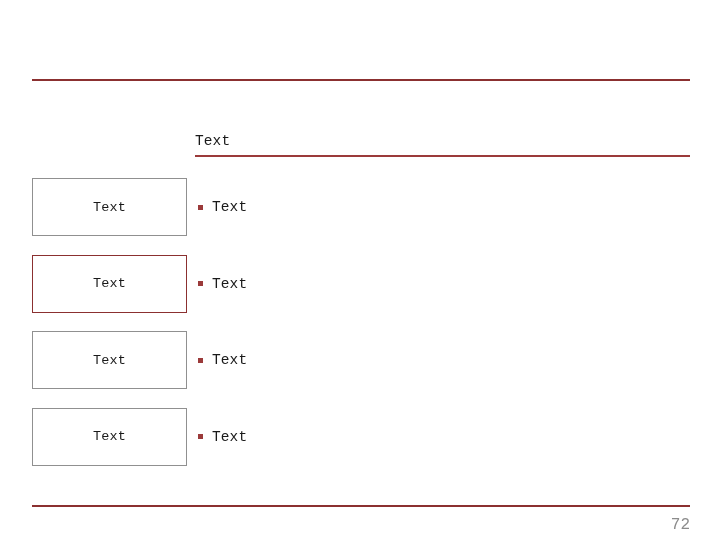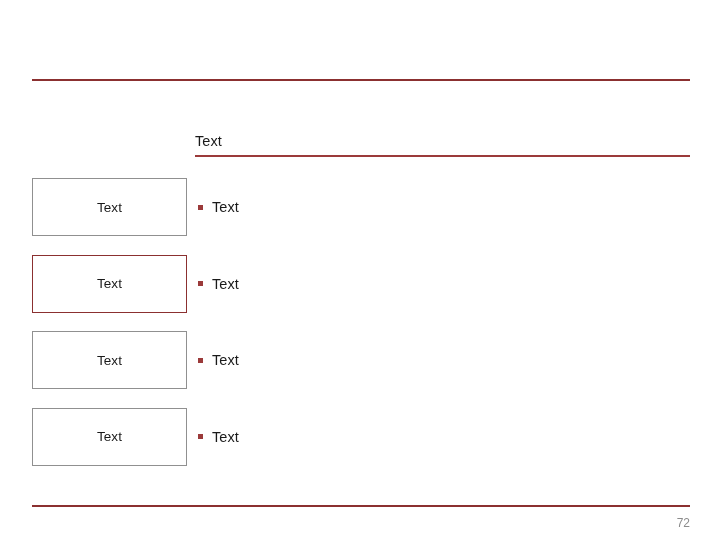--- a/index.html
+++ b/index.html
@@ -11,20 +11,21 @@
     height: 540px;
     background: #ffffff;
     font-family: "Liberation Sans", sans-serif;
     overflow: hidden;
   }
   .slide {
     position: relative;
     width: 720px;
     height: 540px;
     background: #ffffff;
+    font-family: Liberation Mono, monospace;
   }
 
   
   .rule-top {
     position: absolute;
     left: 32px;
     top: 79px;
     width: 658px;
     height: 2px;
     background: #8B3030;
@@ -112,21 +113,21 @@
     font-size: 14.5px;
     color: #1a1a1a;
     letter-spacing: 0.1px;
   }
 
   
   .page-number {
     position: absolute;
     right: 30px;
     top: 516px;
-    font-size: 12px;
+    font-size: 16px;
     color: #8c8c8c;
     text-align: right;
   }
 </style>
 </head>
 <body>
 
 <div class="slide">
 
   <div class="rule-top"></div>

